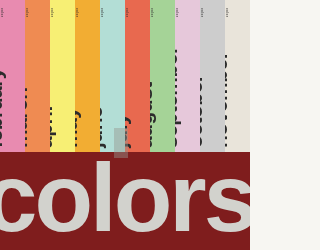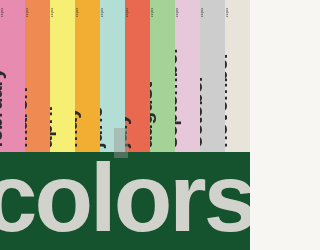--- a/index.html
+++ b/index.html
@@ -92,21 +92,21 @@
     width: 14px;
     height: 30px;
     background: rgba(150,150,145,0.45);
     z-index: 3;
     pointer-events: none;
   }
 </style>
 </head>
 <body>
 
-<div id="poster" style="background: #14532d;">
+<div id="poster" style="background: #7f1d1d;">
 
   <div id="bands">
 
     <div class="band" style="background: rgb(232, 139, 176);">
       <span class="band-tag" style="color: rgb(43, 43, 43);">color</span>
       <span class="band-label" style="color: rgb(43, 43, 43);">february</span>
     </div>
 
     <div class="band" style="background: rgb(239, 139, 82);">
       <span class="band-tag" style="color: rgb(43, 43, 43);">color</span>

